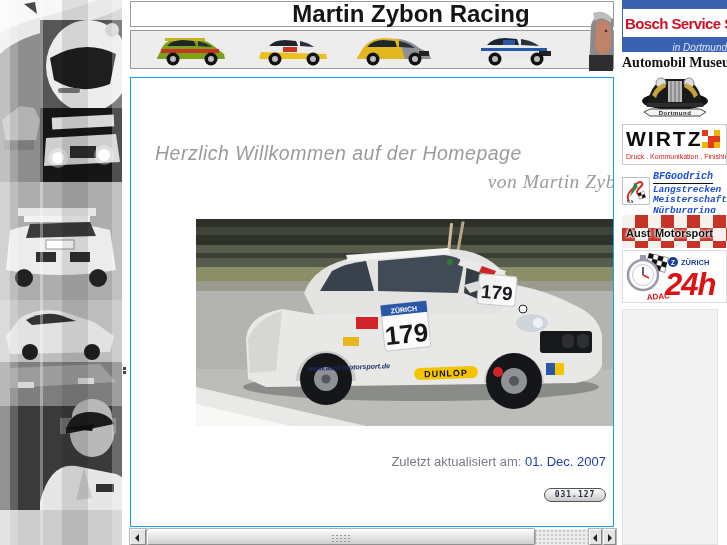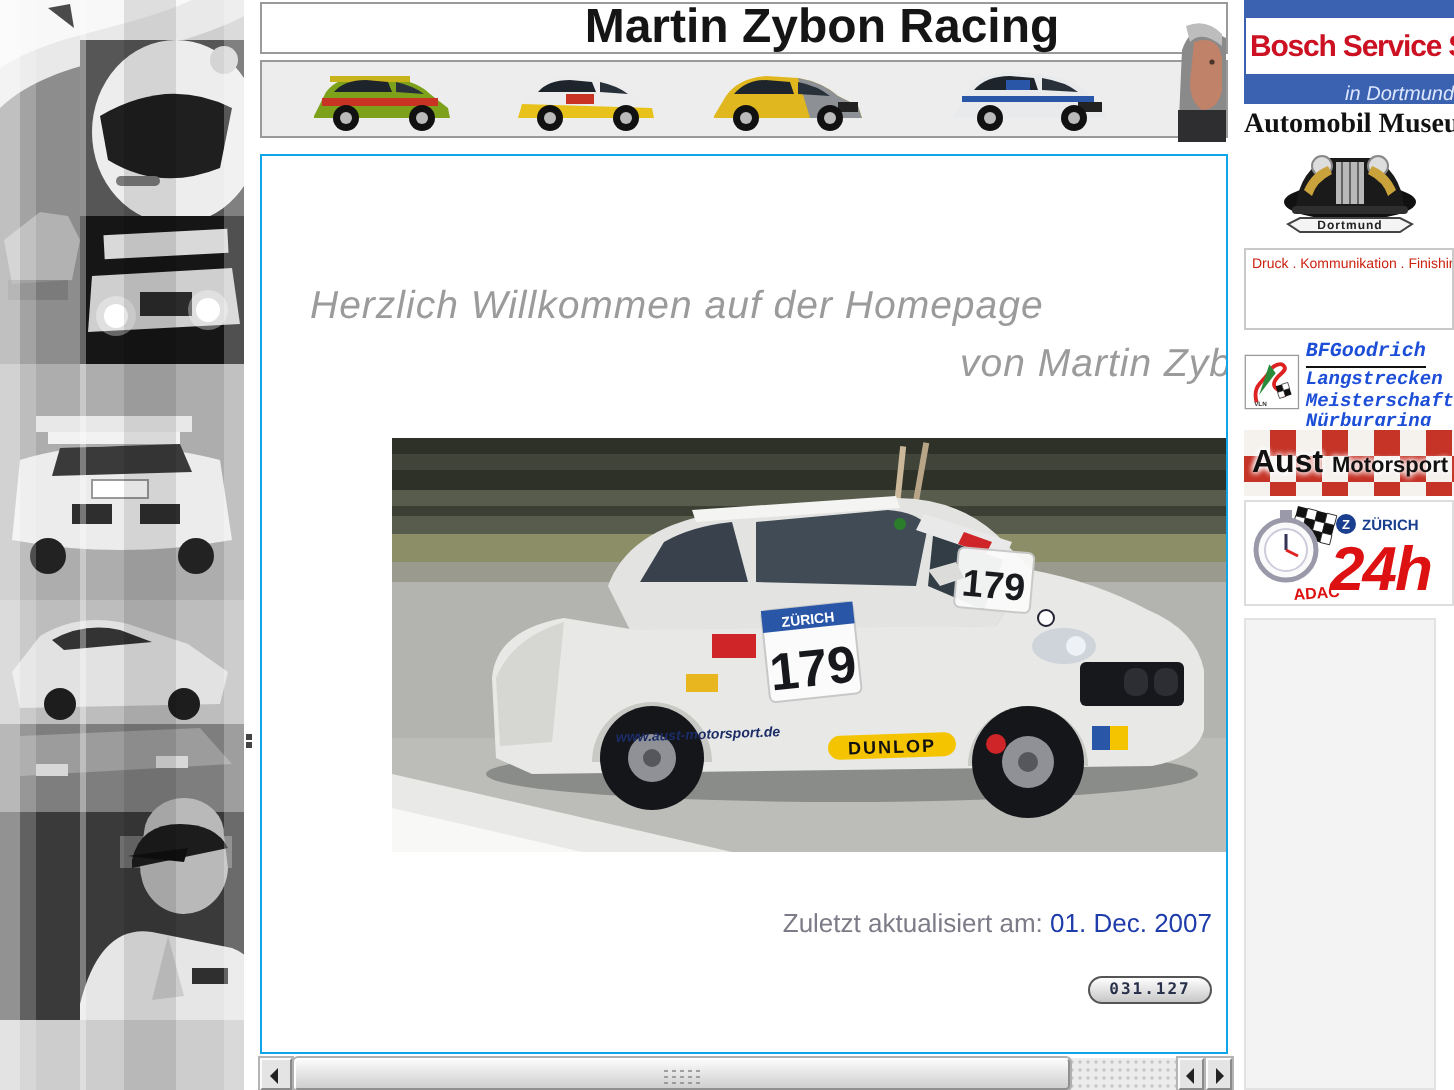--- a/index.html
+++ b/index.html
@@ -30,21 +30,21 @@
   .content-frame {
     position:absolute; left:130px; top:77px; width:484px; height:450px;
     background:#fff; border:1px solid #0ea5e9; overflow:hidden;
   }
   .welcome-1 {
     position:absolute; left:24px; top:64px; font-size:19.5px; font-style:italic;
     color:#9b9b9b; white-space:nowrap; letter-spacing:0.5px;
   }
   .welcome-2 {
     position:absolute; right:-3px; top:93px; font-size:19.5px; font-style:italic;
-    color:#9b9b9b; white-space:nowrap; letter-spacing:0.5px;
+    color:#9b9b9b; white-space:nowrap; letter-spacing:0.5px;font-family:Liberation Serif, serif;
   }
   .photo { position:absolute; left:65px; top:141px; width:417px; height:207px; }
   .updated {
     position:absolute; right:7px; top:376px; font-size:13px; white-space:nowrap;
   }
   .updated .lbl { color:#7c7c88; }
   .updated .date { color:#1f3daa; }
   .counter {
     position:absolute; right:7px; top:394px; width:62px; height:14px;
     border:1.5px solid #555; border-radius:8px;
@@ -100,21 +100,21 @@
   .bfg { top:169px; width:105px; height:44px; display:flex; align-items:center; }
   .bfg .txt { margin-left:3px; font-style:italic; font-weight:bold; color:#1d4ed8;font-family:Liberation Mono, monospace; }
   .bfg .brand { font-size:10px; border-bottom:1.5px solid #101010; display:inline-block;
     padding-bottom:1px; margin-bottom:1px; white-space:nowrap; }
   .bfg .ln { font-size:9.5px; line-height:10.5px; white-space:nowrap; }
   .aust { top:215px; width:105px; height:33px;
     background:conic-gradient(#c63428 25%, #f5f2ee 25% 50%, #c63428 50% 75%, #f5f2ee 75%);
     background-size:26px 26px; display:flex; align-items:center; }
   .aust .w { white-space:nowrap; padding-left:4px;
     text-shadow:0 0 3px #fff, 0 0 3px #fff, 0 0 3px #fff; color:#111; }
-  .aust .a1 { font-size:16px; font-weight:bold; }
+  .aust .a1 { font-size:11px; font-weight:bold; }
   .aust .a2 { font-size:11px; font-weight:bold; }
   .adac { top:250px; width:105px; height:53px; border:1px solid #ddd; }
   .empty-panel { top:309px; width:96px; height:236px; background:#f3f3f3;
     border:1px solid #e2e2e2; }
 </style>
 </head>
 <body>
 
 <svg class="left-collage" viewBox="0 0 122 545">
   <rect width="122" height="545" fill="#999"></rect>
@@ -347,20 +347,33 @@
     <circle cx="49" cy="12" r="5" fill="#ddd" stroke="#888"></circle>
     <path d="M12,24 q4,-9 12,-12 l2,4 q-8,4 -10,11 z" fill="#caa23c"></path>
     <path d="M58,24 q-4,-9 -12,-12 l-2,4 q8,4 10,11 z" fill="#caa23c"></path>
     <rect x="6" y="32" width="58" height="4" rx="2" fill="#2e2e2e"></rect>
     <path d="M10,38 L60,38 L66,41 L60,45 L10,45 L4,41 Z" fill="#f4f4f4" stroke="#444" stroke-width="1"></path>
     <text x="35" y="43.5" font-size="6" font-weight="bold" fill="#222" text-anchor="middle" letter-spacing="0.5">Dortmund</text>
   </svg>
 </div>
 
 <div class="sp wirtz">
+  <div class="row">
+    <span class="t">WIRTZ</span>
+    <svg width="18" height="18" viewBox="0 0 18 18">
+      <rect width="18" height="18" fill="#fff"></rect>
+      <rect x="0" y="0" width="6" height="6" fill="#e23a1a"></rect>
+        <rect x="12" y="0" width="6" height="6" fill="#f0b400"></rect>
+      <rect x="6" y="6" width="6" height="6" fill="#e23a1a"></rect>
+        <rect x="12" y="6" width="6" height="6" fill="#e23a1a"></rect>
+      <rect x="0" y="12" width="6" height="6" fill="#f0b400"></rect>
+        <rect x="6" y="12" width="6" height="6" fill="#e23a1a"></rect>
+      <rect x="12" y="12" width="6" height="6" fill="#f0b400"></rect>
+    </svg>
+  </div>
   <div class="sub">Druck . Kommunikation . Finishing</div>
 </div>
 
 <div class="sp bfg">
   <svg width="44" height="44" viewBox="0 0 44 44">
     <rect x="1" y="1" width="42" height="42" fill="#fff" stroke="#9a9a9a"></rect>
     <path d="M10,38 C6,24 16,22 20,14 C23,8 30,6 32,10 C34,14 26,16 24,22 C22,28 30,28 32,34" stroke="#d22" stroke-width="3" fill="none"></path>
     <path d="M12,32 L20,8 L25,15 Z" fill="#2a8a3a"></path>
     <g transform="rotate(-18 30 28)">
       <rect x="26" y="24" width="5" height="5" fill="#111"></rect>

